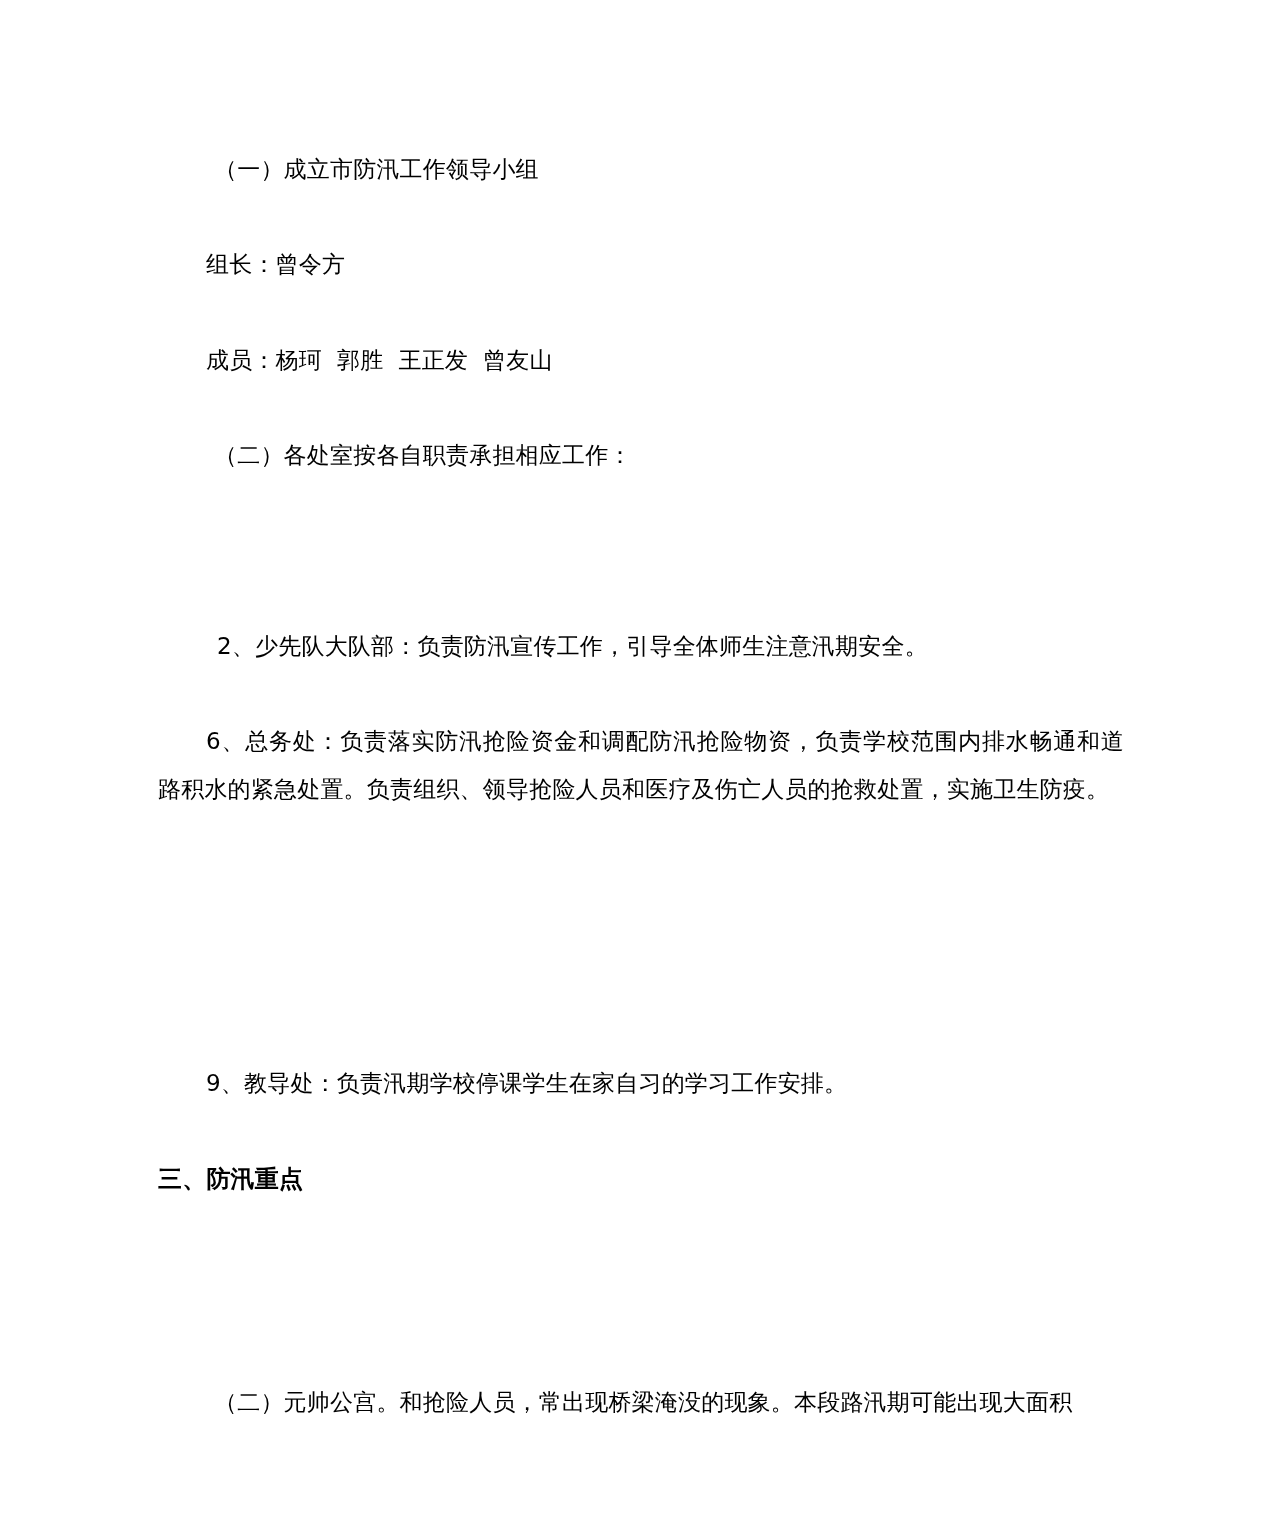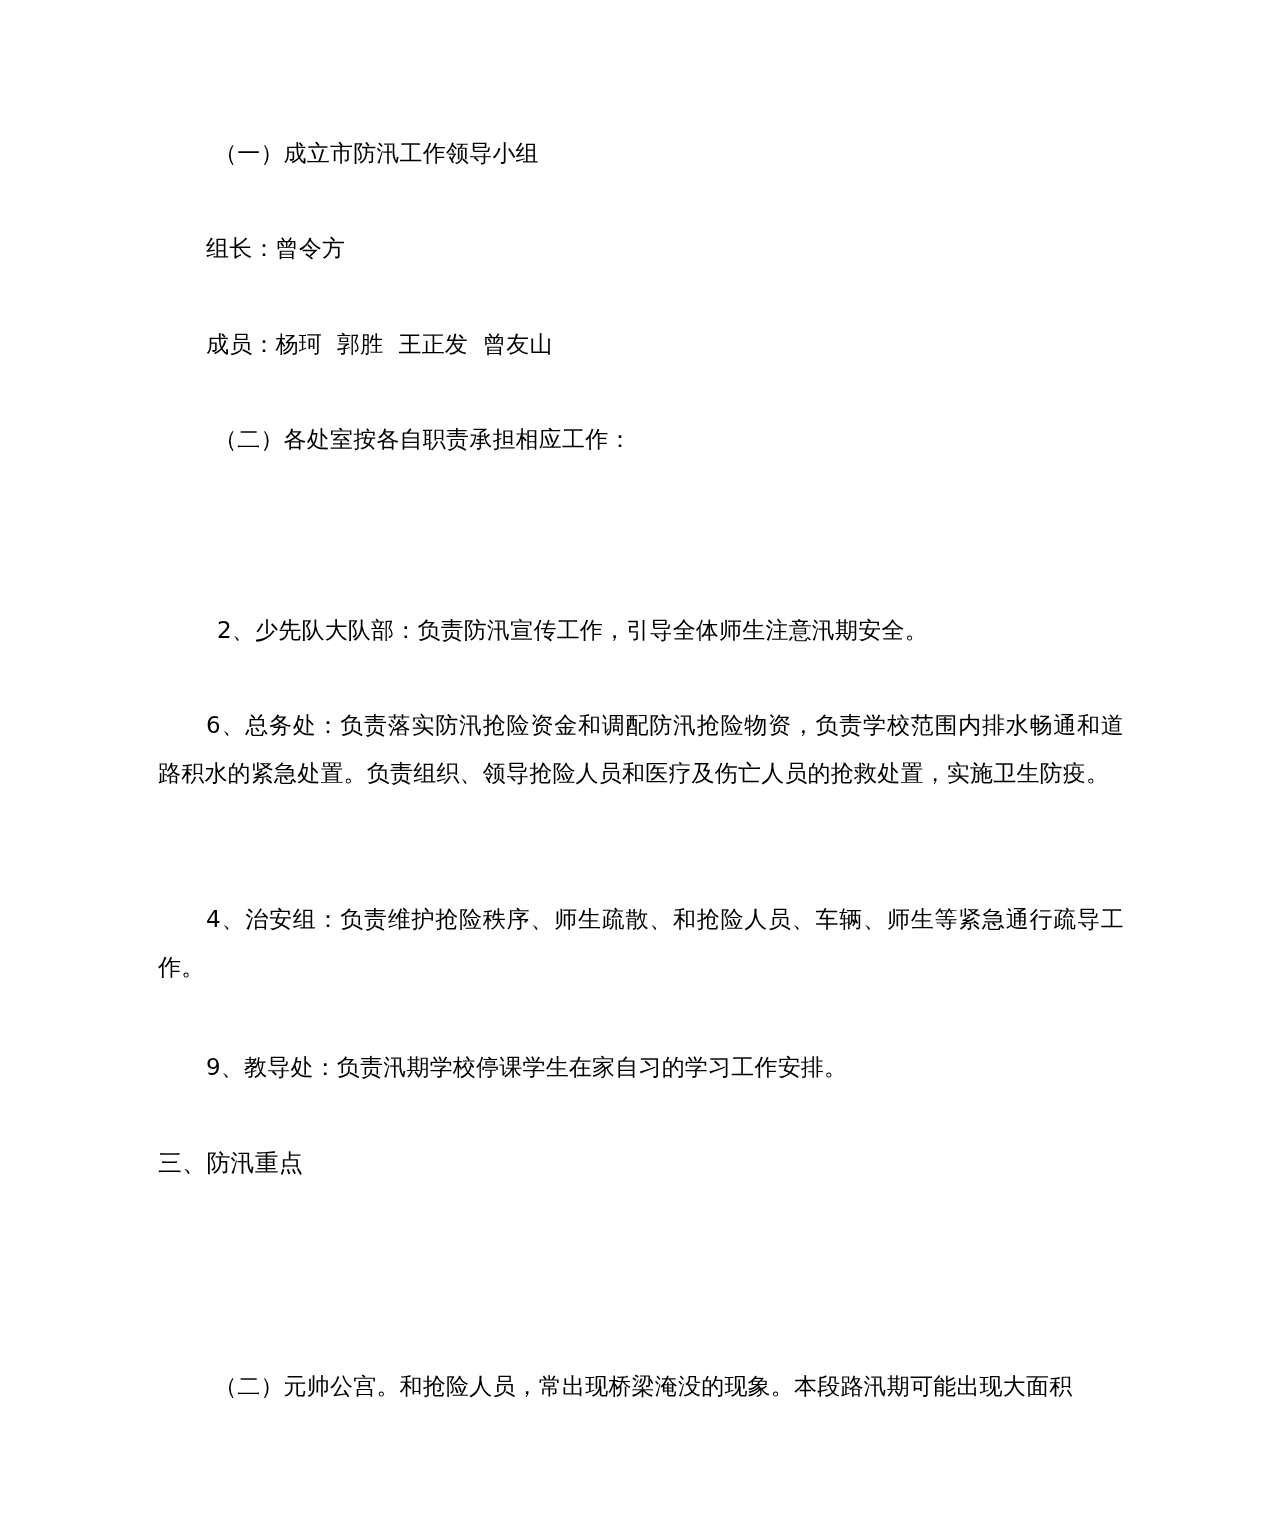--- a/index.html
+++ b/index.html
@@ -1,31 +1,30 @@
 <!DOCTYPE html>
 <html><head>
 <meta charset="utf-8">
 <style>
   html, body { margin: 0; padding: 0; background: #ffffff; }
   body { width: 1280px; height: 1521px; position: relative; overflow: hidden;
          font-family: "DejaVu Sans", "Liberation Sans", sans-serif; color: #000; }
-  .page { position: absolute; left: 0; top: 0; width: 1280px; height: 1281px; }
+  .page { position: absolute; left: 0; top: 16px; width: 1280px; height: 1281px; }
   .p { position: absolute; left: 158px; width: 966px; font-size: 23px; line-height: 48px;
        margin: 0; letter-spacing: 0.2px; white-space: normal; }
   .indent { text-indent: 48px; }
-  .h { font-weight: normal; font-size: 24px; }
+  .h { font-weight: bold; font-size: 24px; }
   .justify { text-align: justify; text-align-last: left; }
 </style>
 </head>
 <body>
 
 <div class="page">
   <p class="p" style="top:129px; left:206px; width:918px; text-indent:8px;">（一）成立市防汛工作领导小组</p>
   <p class="p" style="top:224px; left:206px; width:918px;">组长：曾令方</p>
   <p class="p" style="top:320px; left:206px; width:918px; white-space:pre;">成员：杨珂  郭胜  王正发  曾友山</p>
   <p class="p" style="top:415px; left:206px; width:918px; text-indent:8px;">（二）各处室按各自职责承担相应工作：</p>
   <p class="p" style="top:606px; left:206px; width:918px;margin-left:11px;">2、少先队大队部：负责防汛宣传工作，引导全体师生注意汛期安全。</p>
   <p class="p indent justify" style="top:701px;">6、总务处：负责落实防汛抢险资金和调配防汛抢险物资，负责学校范围内排水畅通和道路积水的紧急处置。负责组织、领导抢险人员和医疗及伤亡人员的抢救处置，实施卫生防疫。</p>
-  <p class="p indent justify" style="top:895px;">4、治安组：负责维护抢险秩序、师生疏散、和抢险人员、车辆、师生等紧急通行疏导工作。</p>
   <p class="p" style="top:1043px; left:206px; width:918px;">9、教导处：负责汛期学校停课学生在家自习的学习工作安排。</p>
   <p class="p h" style="top:1139px;">三、防汛重点</p>
   <p class="p" style="top:1362px; left:206px; width:930px; text-indent:8px; white-space:nowrap;">（二）元帅公宫。和抢险人员，常出现桥梁淹没的现象。本段路汛期可能出现大面积</p>
 </div>
 
 </body></html>

